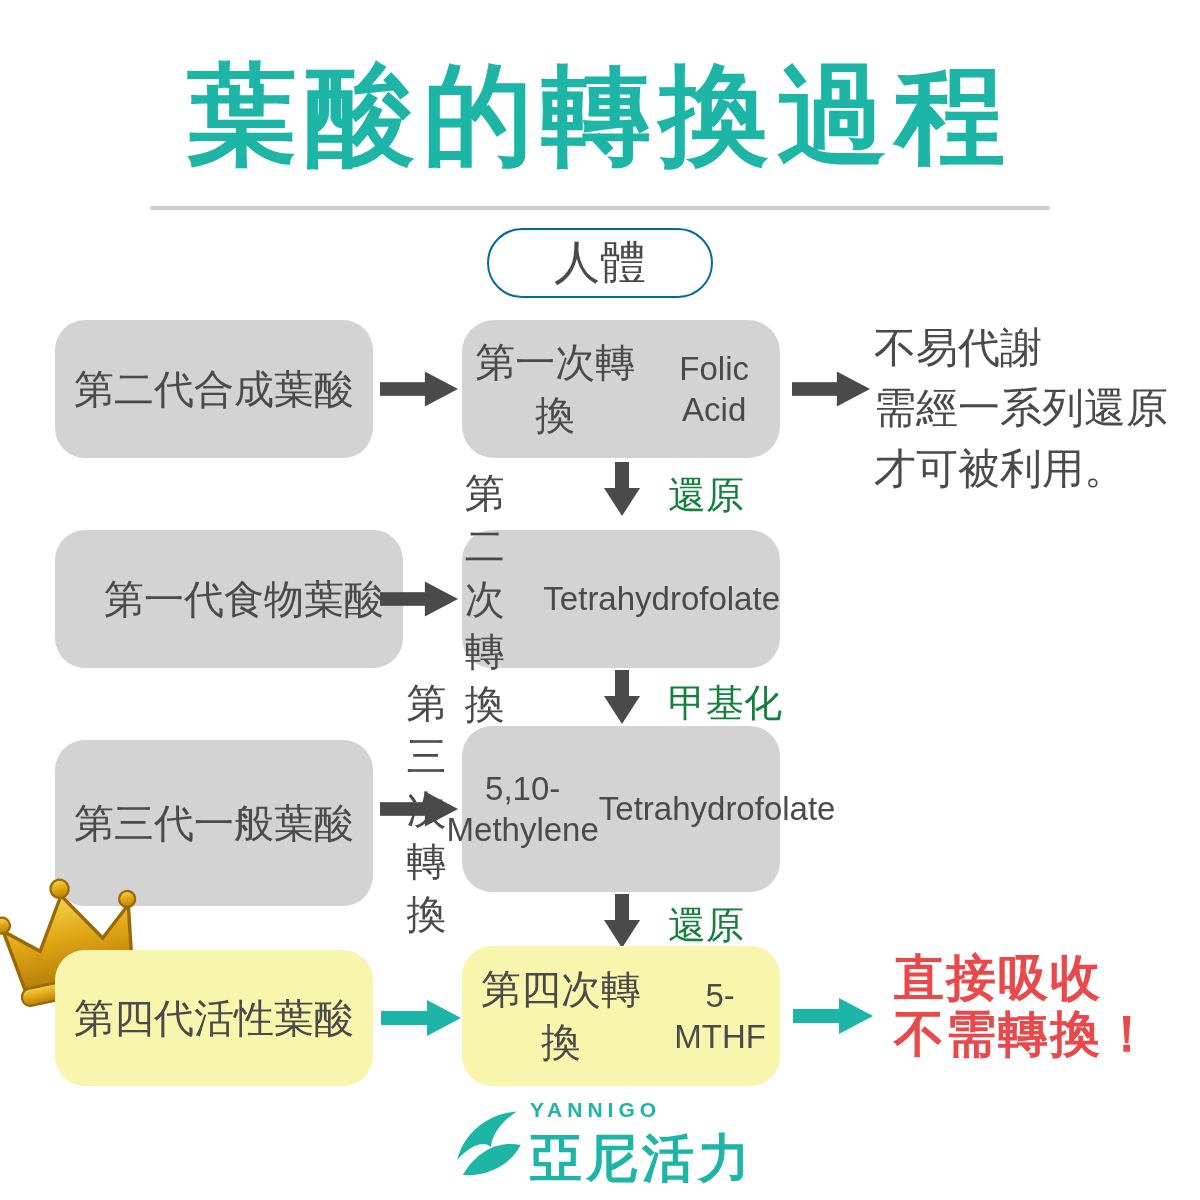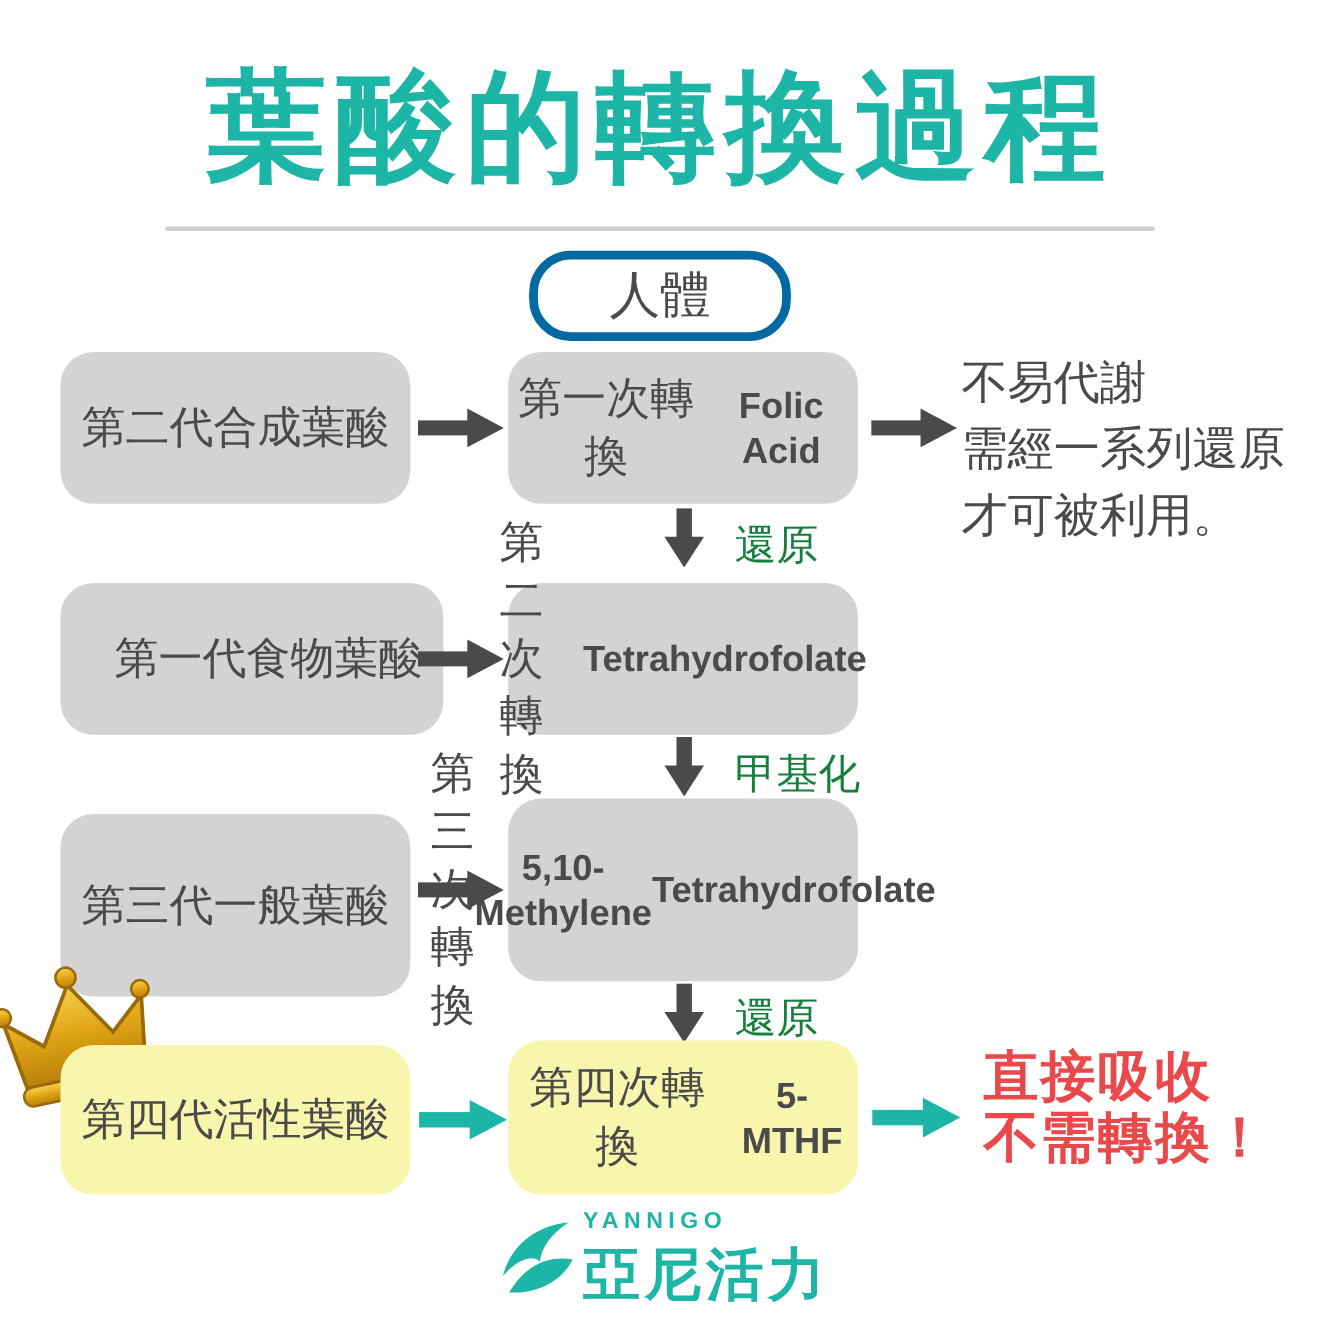--- a/index.html
+++ b/index.html
@@ -18,35 +18,35 @@
     color:#1cb5a6;letter-spacing:8px;
     margin:0;
   }
   .divider{
     position:absolute;top:206px;left:150px;width:900px;height:4px;
     background:#cfcfcf;border-radius:2px;
   }
   .pill{
     position:absolute;top:228px;left:50%;transform:translateX(-50%);
     width:222px;height:66px;
-    border:8px solid #0369a1;border-radius:38px;
+    border:2px solid #0369a1;border-radius:38px;
     display:flex;align-items:center;justify-content:center;
     font-size:46px;color:#4a4a4a;background:#ffffff;
   }
   .box{
     position:absolute;border-radius:30px;
     display:flex;flex-direction:row;align-items:center;justify-content:center;
     text-align:center;color:#4a4a4a;
   }
   .gray{background:#d3d3d3;}
   .yellow{background:#f8f6ad;}
   .col-left{left:55px;width:318px;}
   .col-center{left:462px;width:318px;}
   .cn{font-size:40px;line-height:1.32;}
-  .en{font-size:33px;line-height:1.25;font-weight:bold;}
+  .en{font-size:33px;line-height:1.25;}
   .arrow{position:absolute;}
   .arrow svg{display:block;}
   .dark-fill{fill:#4a4a4a;}
   .teal-fill{fill:#1cb5a6;}
   .down-label{
     position:absolute;font-size:38px;color:#15803d;white-space:nowrap;margin-left:10px;
   }
   .right-note{
     position:absolute;left:874px;top:318px;
     font-size:42px;line-height:1.44;color:#4a4a4a;white-space:nowrap;
@@ -87,21 +87,21 @@
   <div class="box gray col-left" style="top:320px;height:138px;">
     <div class="cn">第二代</div>
     <div class="cn">合成葉酸</div>
   </div>
   <div class="arrow" style="left:380px;top:369px;">
     <svg width="78" height="40" viewBox="0 0 80 40">
         <rect class="dark-fill" x="0" y="13" width="48" height="14"></rect>
         <polygon class="dark-fill" points="46,2 46,38 80,20"></polygon>
       </svg>
   </div>
-  <div class="box gray col-center" style="top:320px;height:138px;">
+  <div class="box gray col-center" style="top:320px;height:138px;border-radius:32px;">
     <div class="cn">第一次轉換</div>
     <div class="en">Folic Acid</div>
   </div>
   <div class="arrow" style="left:792px;top:369px;">
     <svg width="78" height="40" viewBox="0 0 80 40">
         <rect class="dark-fill" x="0" y="13" width="48" height="14"></rect>
         <polygon class="dark-fill" points="46,2 46,38 80,20"></polygon>
       </svg>
   </div>
   <div class="right-note">

